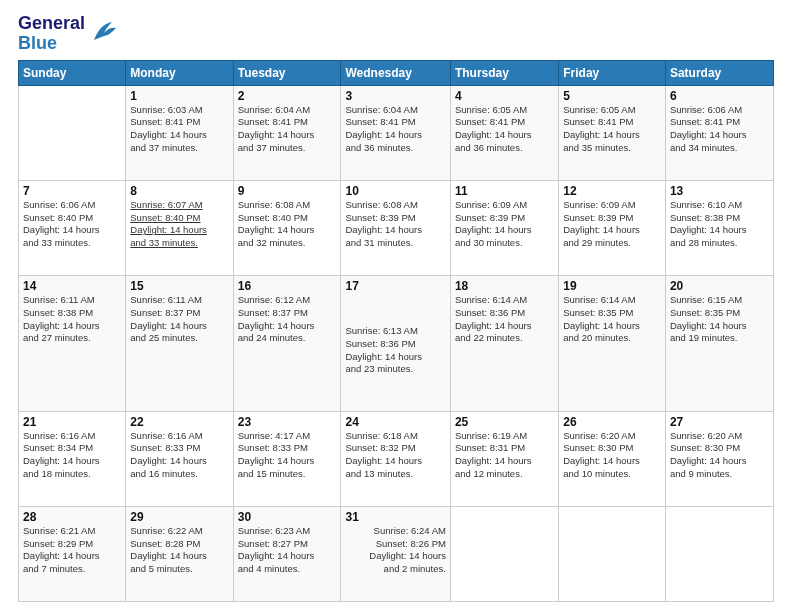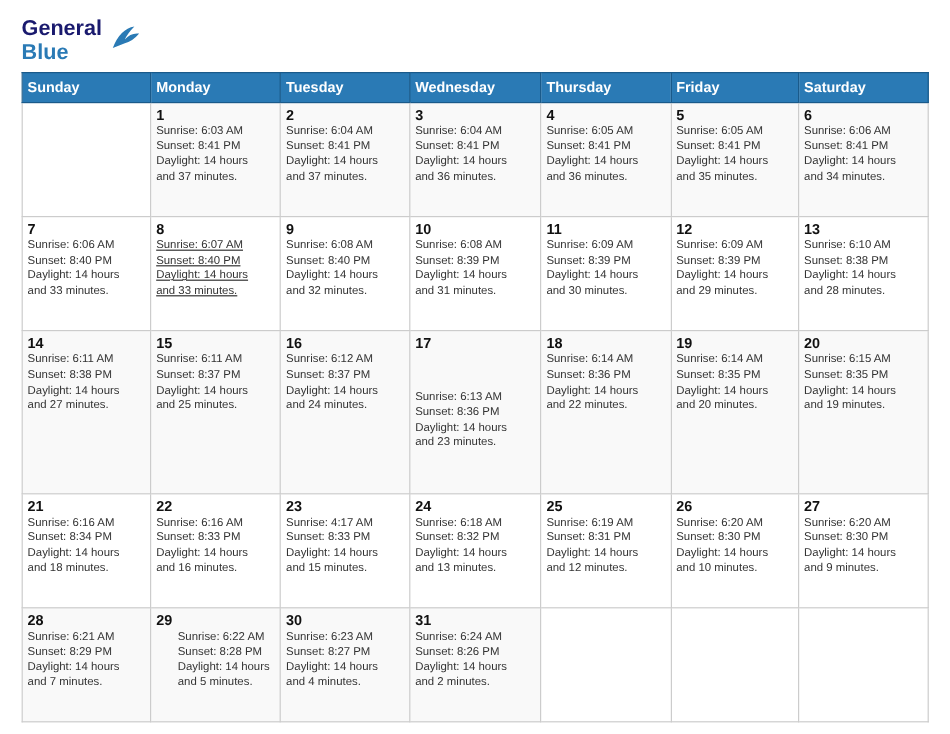--- a/index.html
+++ b/index.html
@@ -322,35 +322,35 @@
         <tr>
           <td>
             <span class="day-number">28</span>
             <div class="day-info" style="white-space: pre-line;">Sunrise: 6:21 AM
 Sunset: 8:29 PM
 Daylight: 14 hours
 and 7 minutes.</div>
           </td>
           <td>
             <span class="day-number">29</span>
-            <div class="day-info" style="white-space: pre-line; margin-left: 18px;">Sunrise: 6:22 AM
+            <div class="day-info" style="white-space: pre-line;">Sunrise: 6:22 AM
 Sunset: 8:28 PM
 Daylight: 14 hours
 and 5 minutes.</div>
           </td>
           <td>
             <span class="day-number">30</span>
             <div class="day-info" style="white-space: pre-line;">Sunrise: 6:23 AM
 Sunset: 8:27 PM
 Daylight: 14 hours
 and 4 minutes.</div>
           </td>
           <td>
             <span class="day-number">31</span>
-            <div class="day-info" style="white-space: pre-line;">Sunrise: 6:24 AM
+            <div class="day-info" style="white-space: pre-line; text-align: right;">Sunrise: 6:24 AM
 Sunset: 8:26 PM
 Daylight: 14 hours
 and 2 minutes.</div>
           </td>
           <td class="empty-cell"></td>
           <td class="empty-cell"></td>
           <td class="empty-cell"></td>
         </tr>
       </tbody>
   </table>

